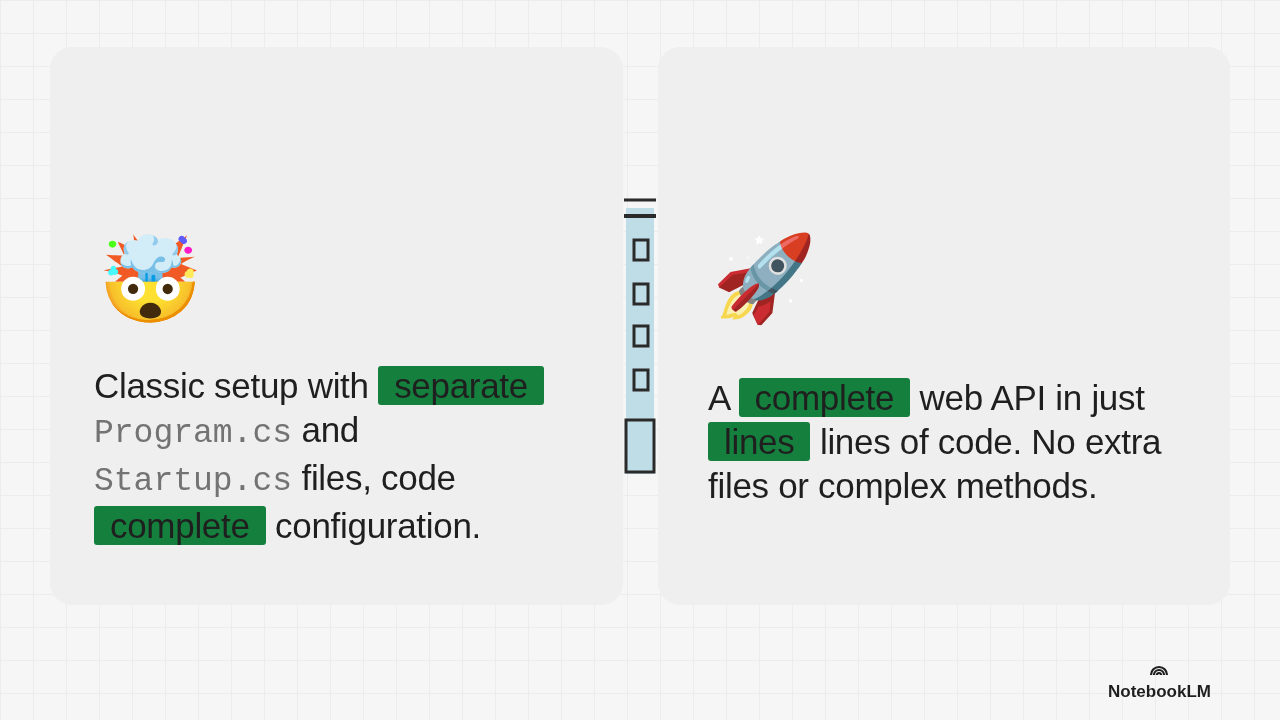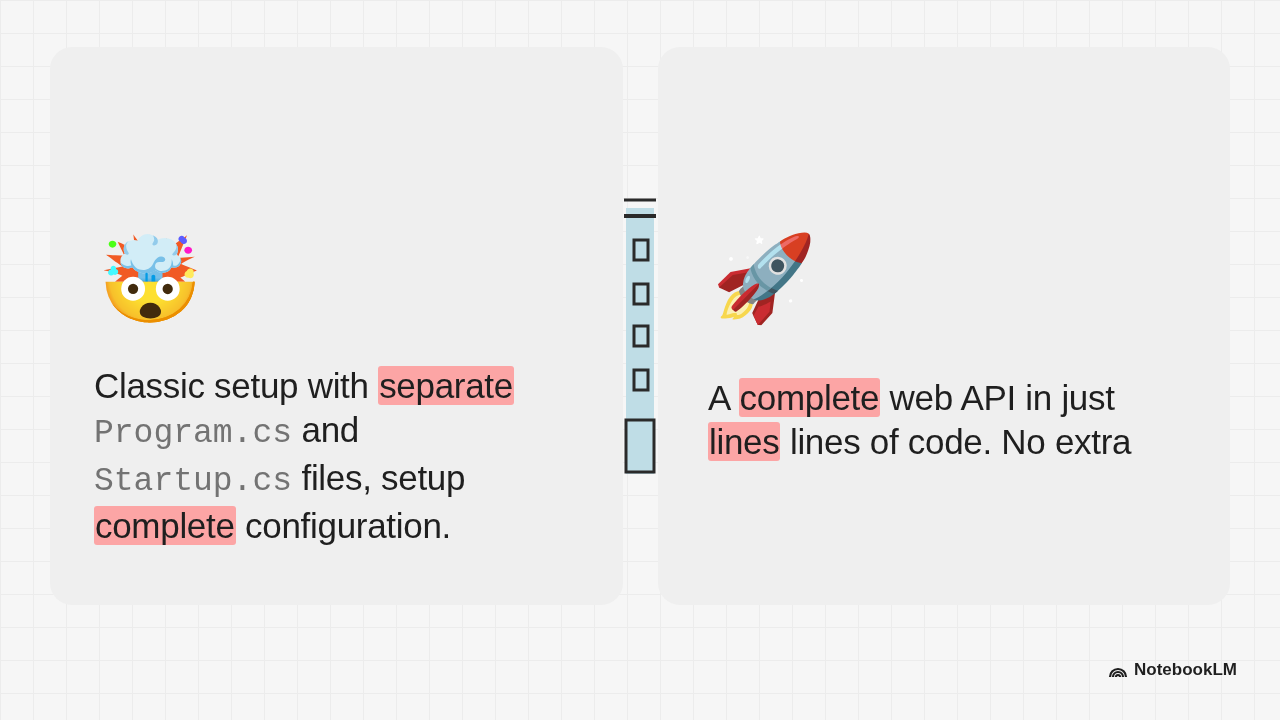--- a/index.html
+++ b/index.html
@@ -21,25 +21,25 @@
   .strip {
     position:absolute; left:624px; top:198px; width:32px; height:276px;
   }
   .emoji {
     position:absolute; font-size:84px; line-height:1;
   }
   .text {
     position:absolute; font-size:35px; line-height:44px; color:#1f1f1f;
     letter-spacing:-0.3px;
   }
-  .hl { background:#fca5a5; padding:0 1px; border-radius:3px; }
+  .hl { background:#15803d; padding:0 16px; border-radius:3px; }
   .mono { font-family:"Liberation Mono", monospace; color:#737373; font-size:33px; letter-spacing:0; }
   .brand {
     position:absolute; left:1108px; top:660px; display:flex; align-items:center; gap:6px;
-    font-size:17px; color:#1f1f1f; font-weight:bold;
+    font-size:17px; color:#1f1f1f; font-weight:bold;flex-direction:column;
   }
 </style>
 </head>
 <body>
 
 <div class="panel left"></div>
 <div class="panel right"></div>
 
 <svg class="strip" viewBox="0 0 32 276">
   <rect x="2" y="10" width="28" height="266" fill="#bfdde6"></rect>
@@ -49,28 +49,29 @@
   <rect x="10" y="86" width="14" height="20" fill="none" stroke="#2a2a2a" stroke-width="3"></rect>
   <rect x="10" y="128" width="14" height="20" fill="none" stroke="#2a2a2a" stroke-width="3"></rect>
   <rect x="10" y="172" width="14" height="20" fill="none" stroke="#2a2a2a" stroke-width="3"></rect>
   <rect x="2" y="222" width="28" height="52" fill="none" stroke="#2a2a2a" stroke-width="3"></rect>
 </svg>
 
 <div class="emoji" style="left:98px; top:238px;">🤯</div>
 <div class="text" style="left:94px; top:364px; width:500px;">
   <span>Classic setup with </span><span class="hl">separate</span><br>
   <span class="mono">Program.cs</span><span> and</span><br>
-  <span class="mono">Startup.cs</span><span> files, setup</span><br>
+  <span class="mono">Startup.cs</span><span> files, code</span><br>
   <span class="hl">complete</span><span> configuration.</span>
 </div>
 
 <div class="emoji" style="left:712px; top:236px;">🚀</div>
 <div class="text" style="left:708px; top:376px; width:500px;">
   <span>A </span><span class="hl">complete</span><span> web API in just</span><br>
   <span class="hl">lines</span><span> lines of code. No extra</span><br>
+  <span>files or complex methods.</span>
 </div>
 
 <div class="brand">
   <svg width="20" height="16" viewBox="0 0 20 16">
     <path d="M2 15 A8 8 0 0 1 18 15" fill="none" stroke="#1f1f1f" stroke-width="2.2"></path>
     <path d="M5 15 A5 5 0 0 1 15 15" fill="none" stroke="#1f1f1f" stroke-width="2.2"></path>
     <path d="M8 15 A2 2 0 0 1 12 15" fill="none" stroke="#1f1f1f" stroke-width="2.2"></path>
   </svg>
   <span>NotebookLM</span>
 </div>

